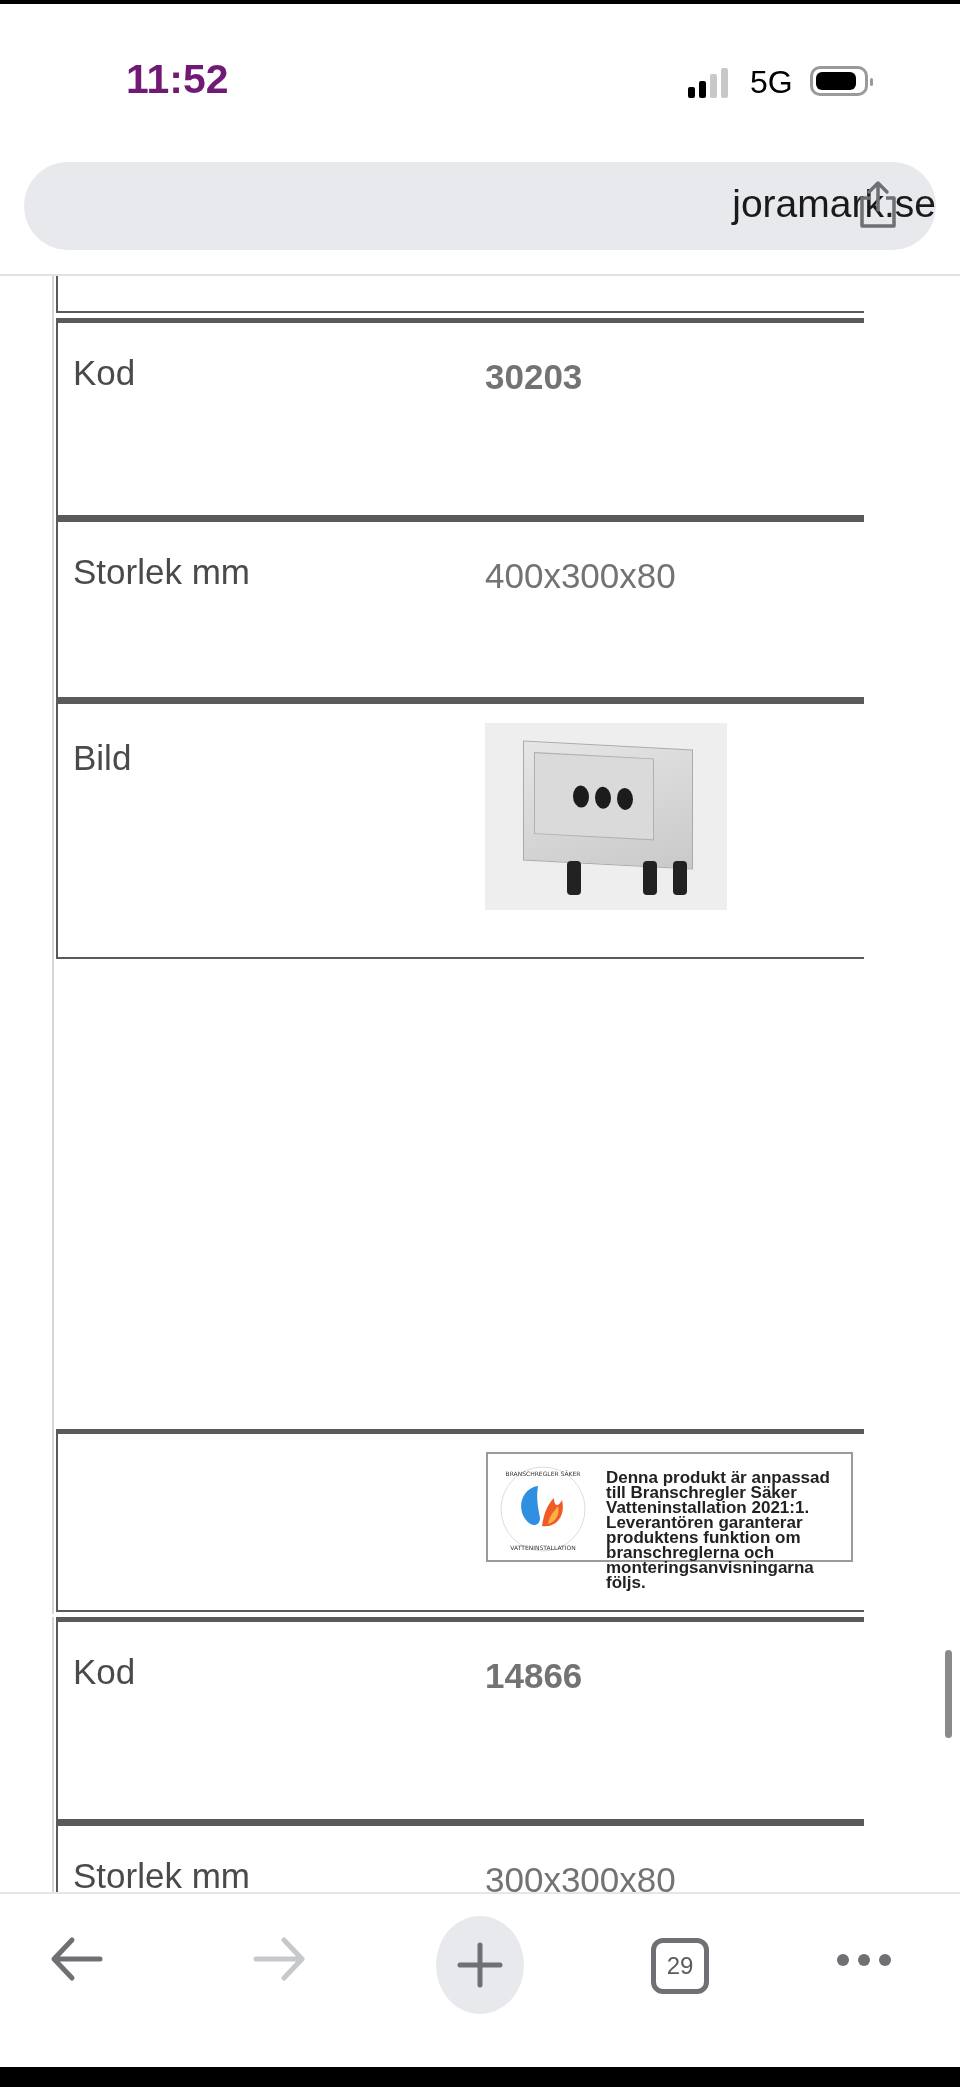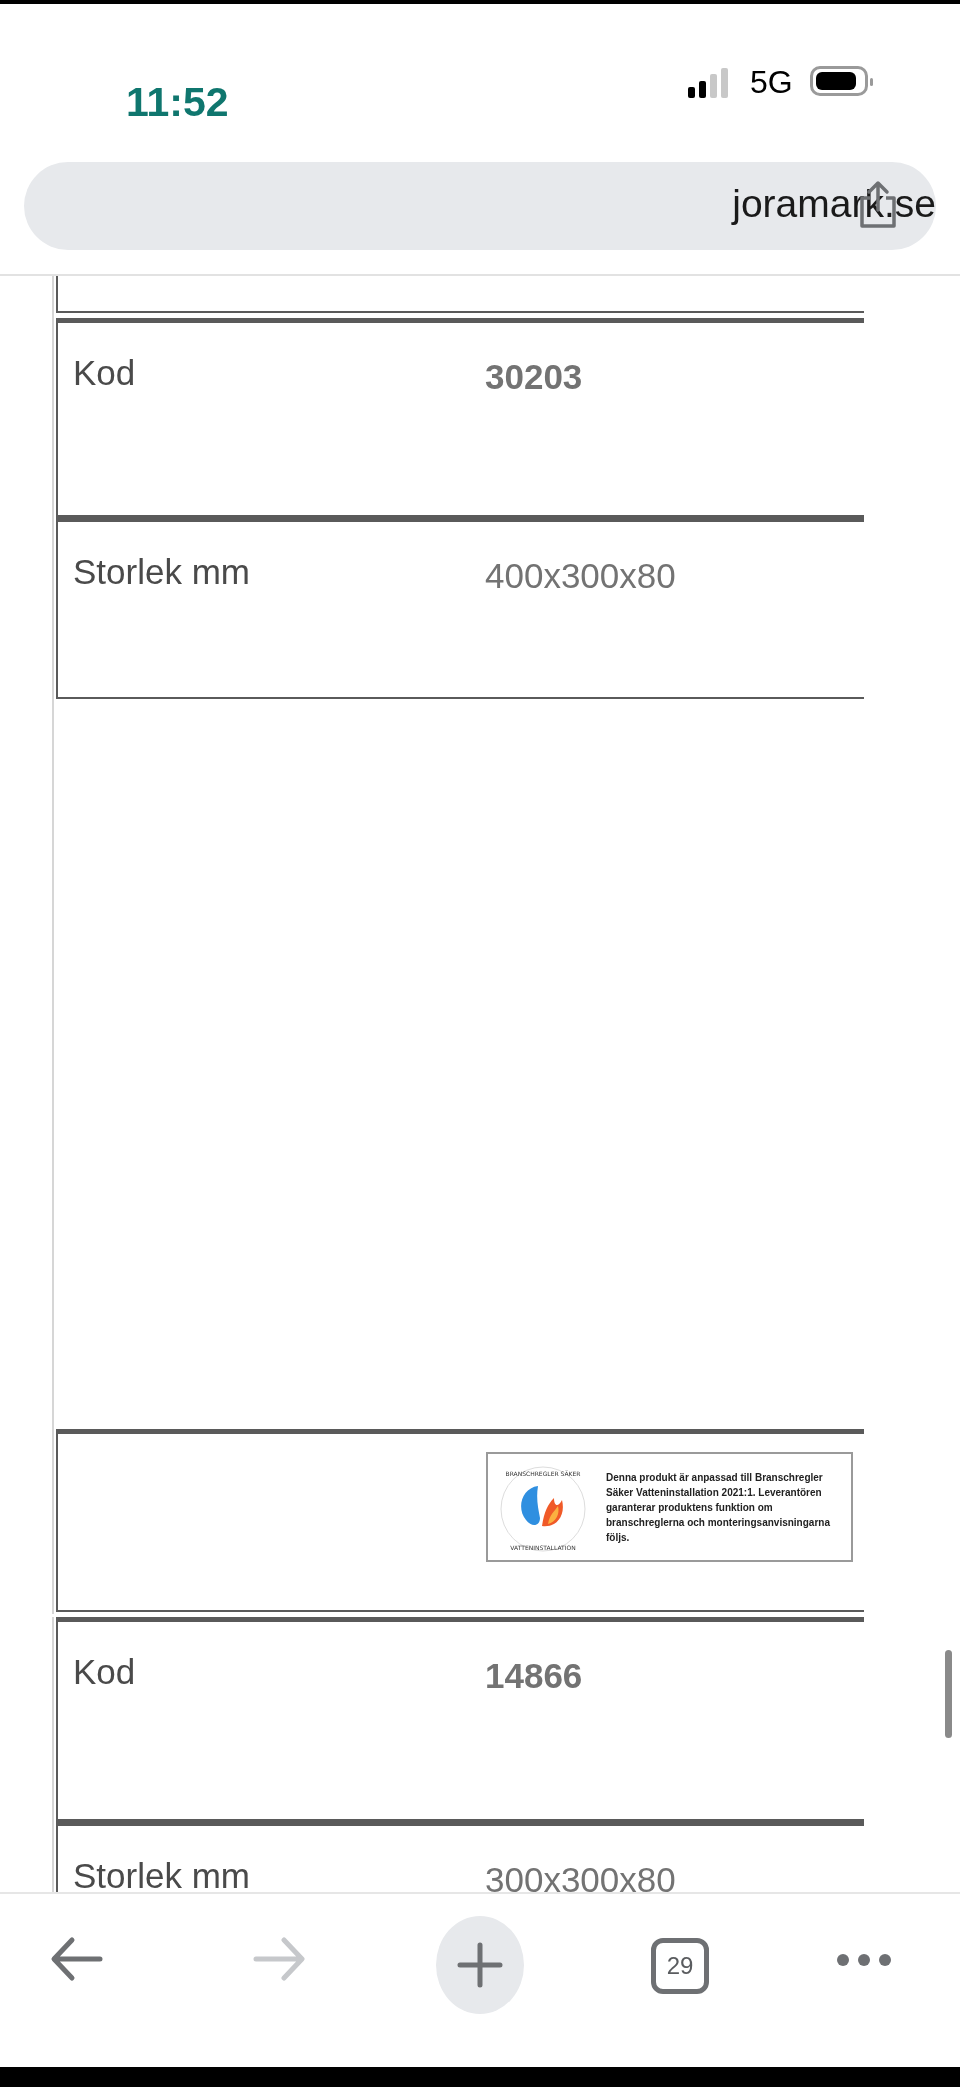--- a/index.html
+++ b/index.html
@@ -1,21 +1,21 @@
 <!DOCTYPE html>
 <html><head>
 <meta charset="utf-8">
 <style>
   * { box-sizing: border-box; margin: 0; padding: 0; }
   html, body { width: 960px; height: 2087px; overflow: hidden; background: #fff; }
   body { position: relative; font-family: "Liberation Sans", sans-serif; color: #4a4a4a; }
 
   .topblack { position: absolute; left: 0; top: 0; width: 960px; height: 4px; background: #000; }
   .status { position: absolute; left: 0; top: 4px; width: 960px; height: 140px; background: #fff; }
-  .status .time { position: absolute; left: 126px; top: 52px; font-size: 41px; font-weight: bold; color: #0f766e; letter-spacing: 0px; margin-top: 23px; }
+  .status .time { position: absolute; left: 126px; top: 52px; font-size: 41px; font-weight: bold; color: #701a75; letter-spacing: 0px; }
   .signal { position: absolute; left: 688px; top: 64px; width: 44px; height: 30px; }
   .signal span { position: absolute; bottom: 0; width: 7px; border-radius: 2px; }
   .net { position: absolute; left: 750px; top: 60px; font-size: 32px; color: #000; }
   .battery { position: absolute; left: 810px; top: 62px; width: 58px; height: 30px; border: 3px solid #9a9a9a; border-radius: 10px; }
   .battery .fill { position: absolute; left: 3px; top: 3px; width: 40px; height: 18px; background: #000; border-radius: 6px; }
   .battery .cap { position: absolute; right: -8px; top: 9px; width: 3px; height: 8px; background: #9a9a9a; border-radius: 2px; }
 
   .urlbar { position: absolute; left: 24px; top: 162px; width: 912px; height: 88px; background: #e7e9ec; border-radius: 44px; }
   .urlbar .url { position: absolute; left: 0; width: 100%; top: 20px; text-align: right; font-size: 39px; color: #1a1a1a; }
   .urlbar .share { position: absolute; right: 36px; top: 18px; width: 44px; height: 50px; }
@@ -36,21 +36,21 @@
   .plate .inner { position: absolute; left: 10px; top: 10px; width: 120px; height: 82px; border: 1px solid #b0b0b0; background: #dadada; }
   .hole { position: absolute; top: 30px; width: 16px; height: 22px; border-radius: 50%; background: #1c1c1c; }
   .gland { position: absolute; top: 138px; width: 14px; height: 34px; background: #222; border-radius: 4px; }
 
   .valve-box { position: absolute; left: 427px; width: 260px; height: 120px; }
   .brass { position: absolute; background: linear-gradient(180deg,#d6a84a,#9c7224); border-radius: 4px; }
   .pipe { position: absolute; width: 70px; height: 30px; background: linear-gradient(180deg,#3a3d45,#111); border-radius: 15px; transform: rotate(22deg); }
 
   .badge { position: absolute; left: 428px; width: 367px; height: 110px; border: 2px solid #9a9a9a; background: #fff; }
   .badge .seal { position: absolute; left: 10px; top: 10px; width: 90px; height: 90px; }
-  .badge .txt { position: absolute; left: 118px; top: 16px; width: 245px; font-size: 10px; line-height: 15px; font-weight: bold; color: #222; }
+  .badge .txt { position: absolute; left: 118px; top: 16px; width: 245px; font-size: 17px; line-height: 15px; font-weight: bold; color: #222; }
 
   .scroll-thumb { position: absolute; left: 945px; top: 1650px; width: 7px; height: 88px; background: #8a8a8a; border-radius: 4px; }
 
   .toolbar { position: absolute; left: 0; top: 1892px; width: 960px; height: 175px; background: #fff; border-top: 2px solid #e6e6e6; }
   .tb { position: absolute; top: 0; }
   .plusbtn { position: absolute; left: 436px; top: 22px; width: 88px; height: 98px; border-radius: 50%; background: #e7e9ec; }
   .tabs { position: absolute; left: 651px; top: 44px; width: 58px; height: 56px; border: 5px solid #6e7073; border-radius: 12px; text-align: center; font-size: 24px; line-height: 46px; color: #5a5c5f; }
   .bottomblack { position: absolute; left: 0; top: 2067px; width: 960px; height: 20px; background: #000; }
 </style>
 </head>
@@ -90,20 +90,35 @@
     <div class="row thick" style="top:52px;height:199px;">
       <div class="lbl" style="top:30px">Kod</div>
       <div class="val bold" style="top:34px">30203</div>
     </div>
 
     <div class="row thick" style="top:251px;height:182px;">
       <div class="lbl" style="top:30px">Storlek mm</div>
       <div class="val" style="top:34px">400x300x80</div>
     </div>
 
+    <div class="row thick" style="top:433px;height:260px;">
+      <div class="lbl" style="top:34px">Bild</div>
+      <div class="photo-box" style="top:19px">
+        <div class="plate">
+            <div class="inner">
+          <div class="hole" style="left:38px"></div>
+          <div class="hole" style="left:60px"></div>
+          <div class="hole" style="left:82px"></div>
+        </div>
+          </div>
+        <div class="gland" style="left:82px"></div>
+        <div class="gland" style="left:158px"></div>
+        <div class="gland" style="left:188px"></div>
+      </div>
+    </div>
 
 
     <div class="row thick" style="top:1163px;height:183px;">
       <div class="badge" style="top:18px">
         <svg class="seal" viewBox="0 0 90 90">
           <circle cx="45" cy="45" r="42" fill="none" stroke="#ddd" stroke-width="1"></circle>
           <text x="45" y="12" font-size="6" text-anchor="middle" fill="#333" font-family="DejaVu Sans, sans-serif">BRANSCHREGLER SÄKER</text>
           <text x="45" y="86" font-size="6" text-anchor="middle" fill="#333" font-family="DejaVu Sans, sans-serif">VATTENINSTALLATION</text>
           <path d="M40 22 C24 24 18 44 28 56 C34 64 42 62 42 54 C40 44 38 34 40 22Z" fill="#2f8fe0"></path>
           <path d="M44 62 C58 64 68 52 64 36 C60 44 56 42 56 34 C50 40 46 48 44 62Z" fill="#f05a28"></path>

